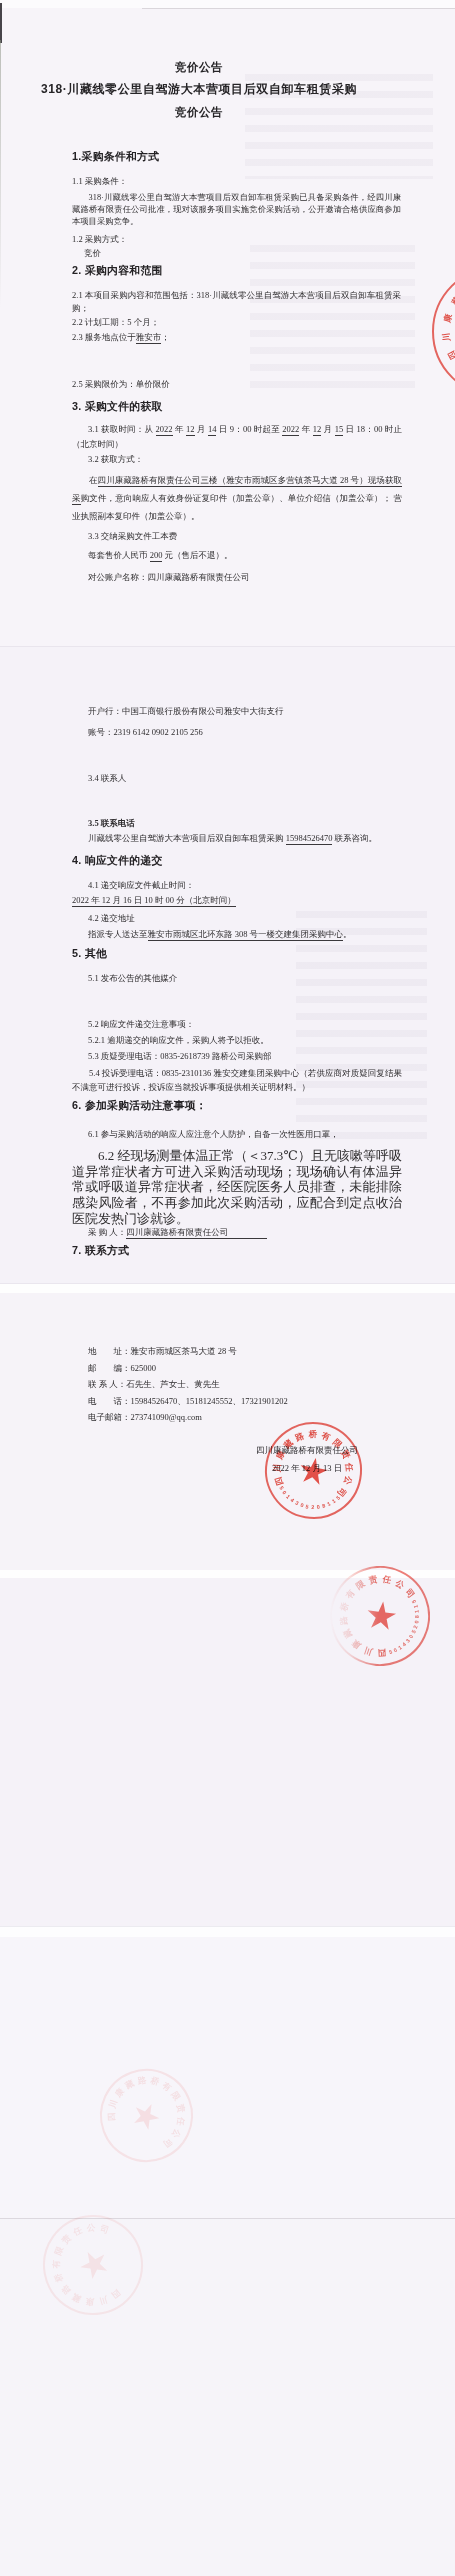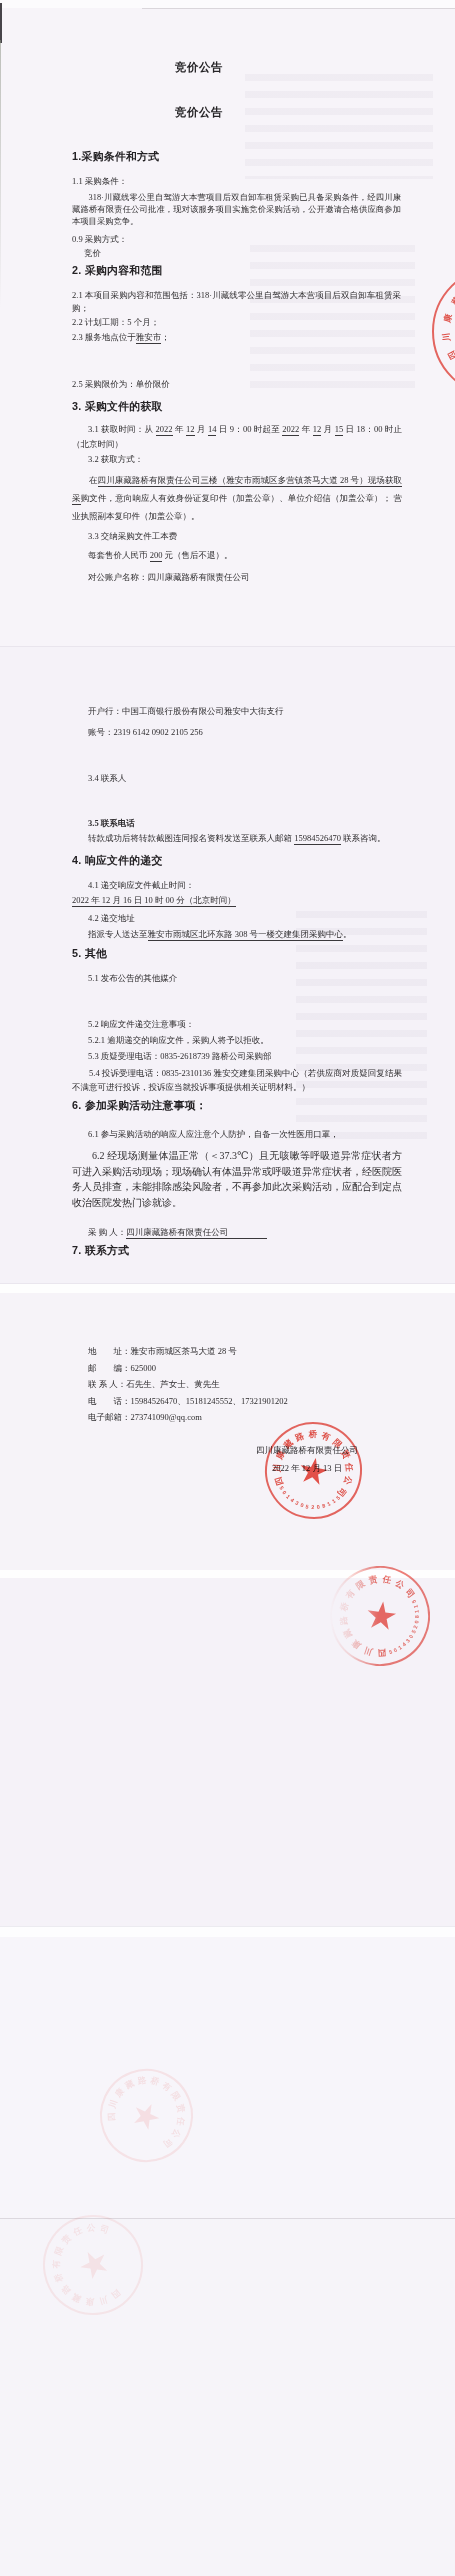--- a/index.html
+++ b/index.html
@@ -60,26 +60,27 @@
   <div class="seam" style="top:2218px;height:0.6px;background:#dcd8de;"></div>
 
   <div class="edge-dark"></div>
   <div class="edge-fade"></div>
 
   <div class="ghost" style="left:245px;top:74px;width:188px;height:105px;"></div>
   <div class="ghost" style="left:250px;top:245px;width:165px;height:145px;"></div>
   <div class="ghost" style="left:296px;top:911px;width:131px;height:233px;"></div>
 
   <div class="abs title" style="top:60px;font-size:11.4px;">竞价公告</div>
+  <div class="abs title" style="top:81px;font-size:12px;">318·川藏线零公里自驾游大本营项目后双自卸车租赁采购</div>
   <div class="abs title" style="top:105px;font-size:11.4px;">竞价公告</div>
 
   <div class="abs h" style="top:150px;left:72px;">1.采购条件和方式</div>
   <div class="abs b" style="top:174px;left:72px;">1.1 采购条件：</div>
   <div class="abs just ind" style="top:192px;left:72px;width:329px;font-size:8.3px;line-height:12.2px;">318·川藏线零公里自驾游大本营项目后双自卸车租赁采购已具备采购条件，经四川康藏路桥有限责任公司批准，现对该服务项目实施竞价采购活动，公开邀请合格供应商参加本项目采购竞争。</div>
-  <div class="abs b" style="top:232px;left:72px;">0.9 采购方式：</div>
+  <div class="abs b" style="top:232px;left:72px;">1.2 采购方式：</div>
   <div class="abs b" style="top:246px;left:84px;">竞价</div>
 
   <div class="abs h" style="top:264px;left:72px;">2. 采购内容和范围</div>
   <div class="abs just" style="top:289px;left:72px;width:329px;font-size:8.5px;line-height:13px;">2.1 本项目采购内容和范围包括：318·川藏线零公里自驾游大本营项目后双自卸车租赁采购；</div>
   <div class="abs b" style="top:315px;left:72px;">2.2 计划工期：5 个月；</div>
   <div class="abs b" style="top:330px;left:72px;"><span>2.3 服务地点位于</span><span class="u">雅安市</span><span>；</span></div>
   <div class="abs b" style="top:377px;left:72px;">2.5 采购限价为：单价限价</div>
 
   <div class="abs h" style="top:400px;left:72px;">3. 采购文件的获取</div>
   <div class="abs just" style="top:422px;left:72px;width:330px;font-size:8.5px;line-height:15px;text-indent:16px;">
@@ -90,38 +91,38 @@
     <span>在</span><span class="u">四川康藏路桥有限责任公司三楼（雅安市雨城区多营镇茶马大道 28 号）现场获取采</span><span>购文件，意向响应人有效身份证复印件（加盖公章）、单位介绍信（加盖公章）； 营业执照副本复印件（加盖公章）。</span>
   </div>
   <div class="abs b" style="top:529px;left:88px;">3.3 交纳采购文件工本费</div>
   <div class="abs b" style="top:548px;left:88px;"><span>每套售价人民币 </span><span class="u">200</span><span> 元（售后不退）。</span></div>
   <div class="abs b" style="top:570px;left:88px;">对公账户名称：四川康藏路桥有限责任公司</div>
 
   <div class="abs b" style="top:704px;left:88px;">开户行：中国工商银行股份有限公司雅安中大街支行</div>
   <div class="abs b" style="top:725px;left:88px;">账号：2319 6142 0902 2105 256</div>
   <div class="abs b" style="top:771px;left:88px;">3.4 联系人</div>
   <div class="abs b" style="top:816px;left:88px;font-weight:bold;">3.5 联系电话</div>
-  <div class="abs" style="top:833px;left:72px;width:370px;font-size:8.5px;text-indent:16px;"><span>转款成功后将转款截图连同报名资料发送至联系人邮箱 </span><span class="u">15984526470</span><span> 联系咨询。</span></div>
+  <div class="abs" style="top:833px;left:72px;width:370px;font-size:8.5px;text-indent:16px;"><span>川藏线零公里自驾游大本营项目后双自卸车租赁采购 </span><span class="u">15984526470</span><span> 联系咨询。</span></div>
 
   <div class="abs h" style="top:854px;left:72px;">4. 响应文件的递交</div>
   <div class="abs b" style="top:878px;left:88px;">4.1 递交响应文件截止时间：</div>
   <div class="abs b" style="top:893px;left:72px;"><span class="u">2022 年 12 月 16 日 10 时 00 分（北京时间）</span></div>
   <div class="abs b" style="top:911px;left:88px;">4.2 递交地址</div>
   <div class="abs b" style="top:927px;left:88px;"><span>指派专人送达至</span><span class="u">雅安市雨城区北环东路 308 号一楼交建集团采购中心</span><span>。</span></div>
 
   <div class="abs h" style="top:947px;left:72px;">5. 其他</div>
   <div class="abs b" style="top:971px;left:88px;">5.1 发布公告的其他媒介</div>
   <div class="abs b" style="top:1017px;left:88px;">5.2 响应文件递交注意事项：</div>
   <div class="abs b" style="top:1033px;left:88px;">5.2.1 逾期递交的响应文件，采购人将予以拒收。</div>
   <div class="abs b" style="top:1049px;left:88px;">5.3 质疑受理电话：0835-2618739 路桥公司采购部</div>
   <div class="abs just ind" style="top:1067px;left:72px;width:330px;font-size:8.5px;line-height:13.7px;">5.4 投诉受理电话：0835-2310136 雅安交建集团采购中心（若供应商对质疑回复结果不满意可进行投诉，投诉应当就投诉事项提供相关证明材料。）</div>
 
   <div class="abs h" style="top:1099px;left:72px;">6. 参加采购活动注意事项：</div>
   <div class="abs b" style="top:1127px;left:88px;">6.1 参与采购活动的响应人应注意个人防护，自备一次性医用口罩，</div>
-  <div class="abs just ind" style="top:1148px;left:72px;width:330px;font-size:10px;line-height:15.7px;">6.2 经现场测量体温正常（＜37.3℃）且无咳嗽等呼吸道异常症状者方可进入采购活动现场；现场确认有体温异常或呼吸道异常症状者，经医院医务人员排查，未能排除感染风险者，不再参加此次采购活动，应配合到定点收治医院发热门诊就诊。</div>
+  <div class="abs just ind" style="top:1148px;left:72px;width:330px;font-size:13px;line-height:15.7px;">6.2 经现场测量体温正常（＜37.3℃）且无咳嗽等呼吸道异常症状者方可进入采购活动现场；现场确认有体温异常或呼吸道异常症状者，经医院医务人员排查，未能排除感染风险者，不再参加此次采购活动，应配合到定点收治医院发热门诊就诊。</div>
 
   <div class="abs h" style="top:1200px;left:72px;margin-top:44px;">7. 联系方式</div>
   <div class="abs b" style="top:1225px;left:88px;"><span>采 购 人：</span><span class="u u-pad">四川康藏路桥有限责任公司</span></div>
 
   <div class="abs b" style="top:1344px;left:88px;">地　　址：雅安市雨城区茶马大道 28 号</div>
   <div class="abs b" style="top:1361px;left:88px;">邮　　编：625000</div>
   <div class="abs b" style="top:1377px;left:88px;">联 系 人：石先生、芦女士、黄先生</div>
   <div class="abs b" style="top:1394px;left:88px;">电　　话：15984526470、15181245552、17321901202</div>
   <div class="abs b" style="top:1410px;left:88px;">电子邮箱：273741090@qq.com</div>
 

